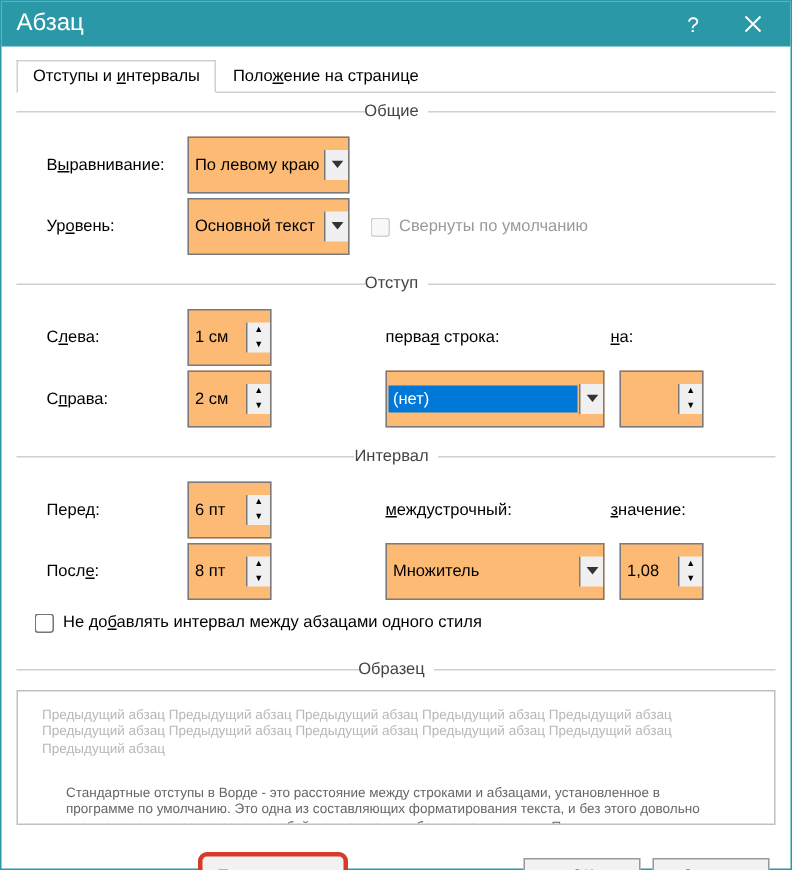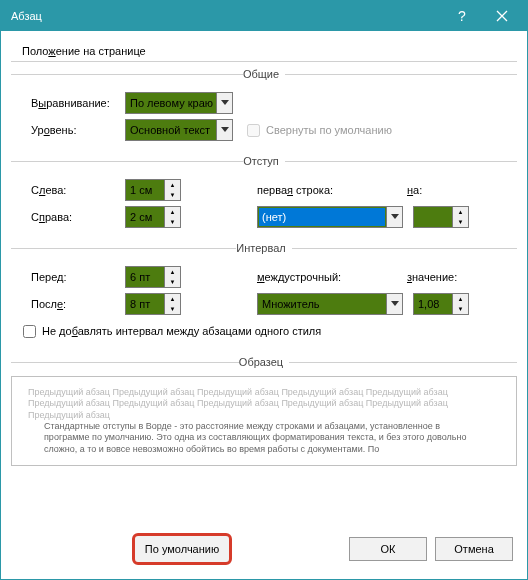--- a/index.html
+++ b/index.html
@@ -1,48 +1,48 @@
 <!DOCTYPE html>
 <html><head>
 <meta charset="utf-8">
 <style>
 * { box-sizing: border-box; margin: 0; padding: 0; font-family: "Segoe UI", Tahoma, sans-serif; font-size: 11px; }
 body { background: #fff; }
 .window { width: 528px; height: 580px; border: 1px solid #2b98a8; background: #fff; display: flex; flex-direction: column; }
 .titlebar { background: #2b98a8; height: 30px; display: flex; align-items: center; padding: 0 5px 0 10px; color: #fff; }
-.titlebar-title { flex: 1; font-size: 11px; }
+.titlebar-title { flex: 1; font-size: 16px; }
 .titlebar-btn { width: 40px; height: 30px; display: flex; align-items: center; justify-content: center; color: #fff; font-size: 14px; }
 .content { flex: 1; padding: 8px 10px 10px 10px; display: flex; flex-direction: column; }
 .tabs { display: flex; border-bottom: 1px solid #d0d0d0; margin-bottom: 4px; }
 .tab { padding: 4px 10px; border: 1px solid transparent; position: relative; top: 1px; }
 .tab.active { border: 1px solid #d0d0d0; border-bottom: 1px solid #fff; background: #fff; }
 
 fieldset { border: none; border-top: 1px solid #d0d0d0; padding: 8px 0 6px 0; margin: 2px 0; }
 legend { padding-right: 6px; color: #444; text-align: center; }
 .row { display: flex; align-items: center; margin: 3px 0 3px 20px; min-height: 24px; }
 .lbl { width: 94px; }
 .u { text-decoration: underline; }
 
-.combo, .spin, .txtin { border: 1px solid #7a7a7a; height: 22px; background: #4d7c0f; display: flex; align-items: center; }
+.combo, .spin, .txtin { border: 1px solid #7a7a7a; height: 38px; background: #fdba74; display: flex; align-items: center; }
 .combo { width: 108px; }
 .combo.long { width: 146px; justify-content: flex-end; }
 .combo .val { flex: 1; padding: 0 4px; white-space: nowrap; overflow: hidden; }
 .combo .drop { width: 16px; height: 20px; border-left: 1px solid #7a7a7a; display: flex; align-items: center; justify-content: center; background:#f0f0f0; }
 .combo.sel .val { background: #0078d7; color: #fff; margin:1px; padding:0 3px; height:18px; line-height:18px;}
 .spin { width: 56px; }
 .spin .val { flex: 1; padding: 0 4px; }
 .spin .arrows { width: 16px; height: 20px; border-left: 1px solid #7a7a7a; display: flex; flex-direction: column; background:#f0f0f0;}
 .spin .arrows div { flex: 1; display: flex; align-items: center; justify-content: center; font-size: 6px; line-height:1;}
 
 .chk { display: flex; align-items: center; gap: 6px; }
 .chk input { width: 13px; height: 13px; }
 .chk.gray { color: #9a9a9a; }
 
 .preview { border: 1px solid #c0c0c0; padding: 10px 16px 6px 16px; height: 90px; overflow: hidden; }
-.prevt { color: #b8b8b8; font-size: 9px; line-height: 1.25; margin-bottom: 0; }
+.prevt { color: #b8b8b8; font-size: 9px; line-height: 1.25; margin-bottom: 18px; }
 .prevmain { color: #666; font-size: 9px; line-height: 1.3; padding: 0 16px; }
 
 .footer { display: flex; align-items: center; padding: 10px 4px 4px 4px; }
 .btn { border: 1px solid #999; background: #f2f2f2; height: 24px; padding: 0 14px; display: flex; align-items: center; justify-content: center; min-width: 78px; }
 .gap { flex: 1; }
 .btn.highlight { border: 3px solid #d63b2a; border-radius: 6px; padding: 0 10px; height: 32px; }
 svg.chev { width: 8px; height: 6px; }
 </style>
 </head>
 <body>
@@ -53,20 +53,21 @@
     <div class="titlebar-btn">?</div>
     <div class="titlebar-btn">
       <svg width="12" height="12" viewBox="0 0 12 12">
           <path d="M1 1 L11 11 M11 1 L1 11" stroke="#fff" stroke-width="1.3"></path>
         </svg>
     </div>
   </div>
 
   <div class="content">
     <div class="tabs">
+      <div class="tab active"><span>Отступы и </span><span class="u">и</span><span>нтервалы</span></div>
       <div class="tab"><span>Поло</span><span class="u">ж</span><span>ение на странице</span></div>
     </div>
 
     <fieldset>
       <legend>Общие</legend>
       <div class="row">
         <div class="lbl"><span>В</span><span class="u">ы</span><span>равнивание:</span></div>
         <div class="combo">
             <div class="val">По левому краю</div>
             <div class="drop">

